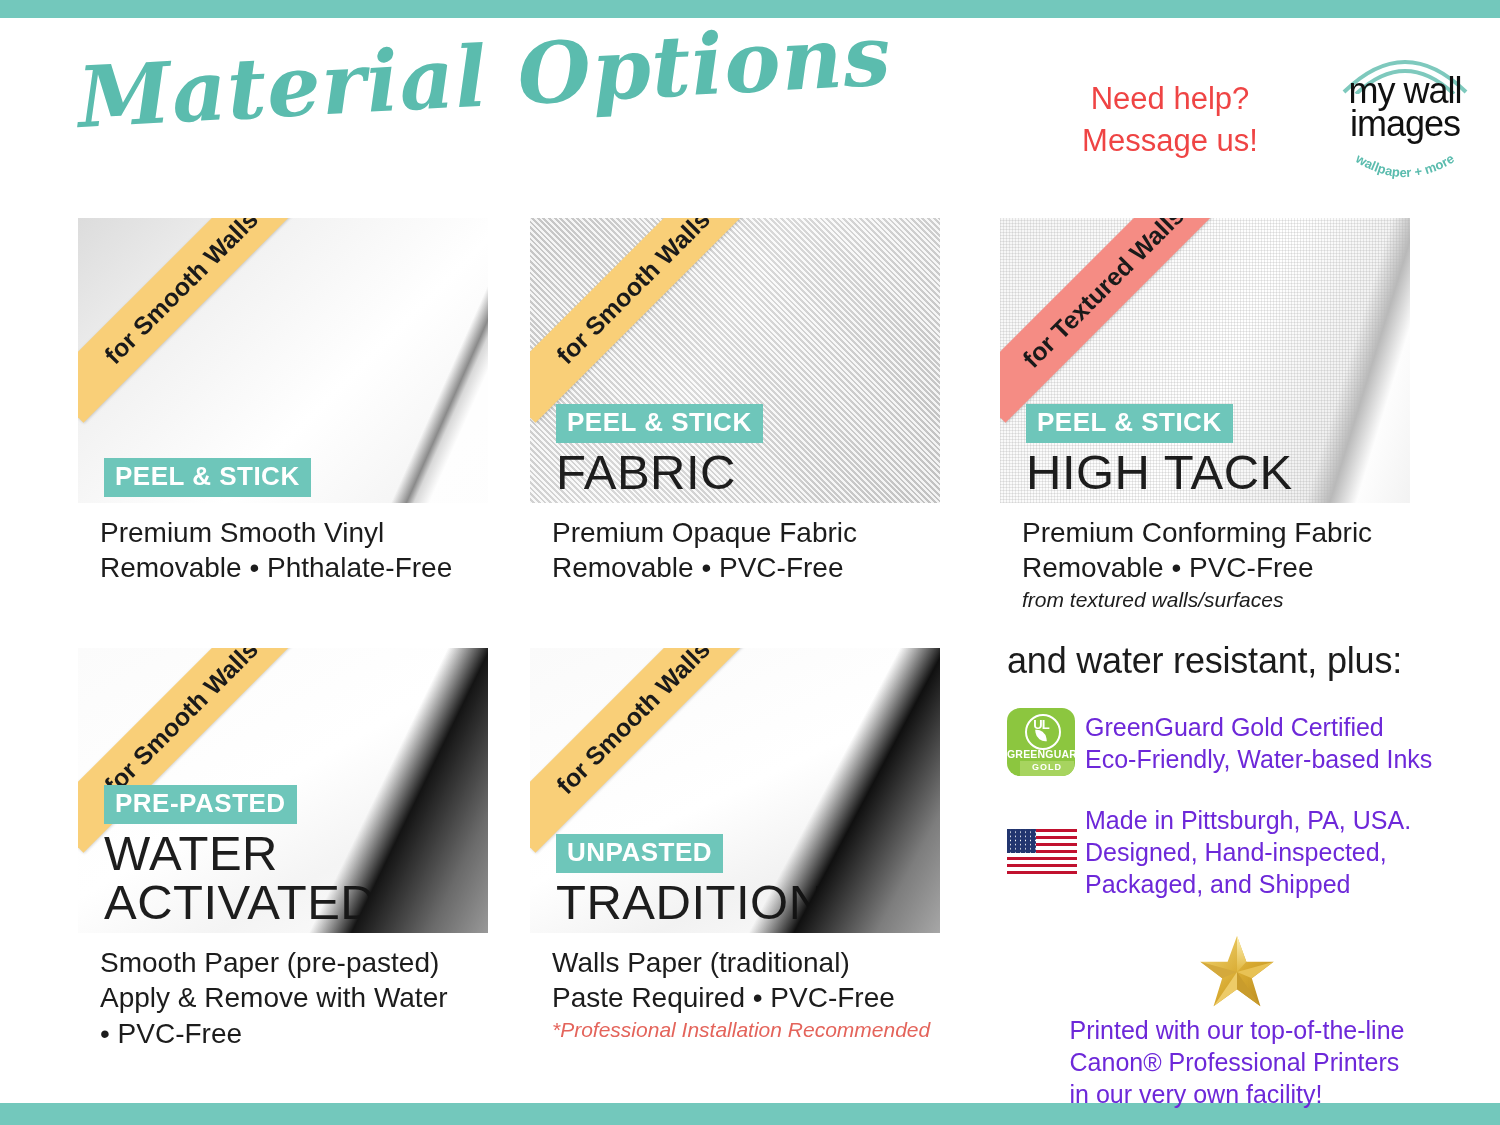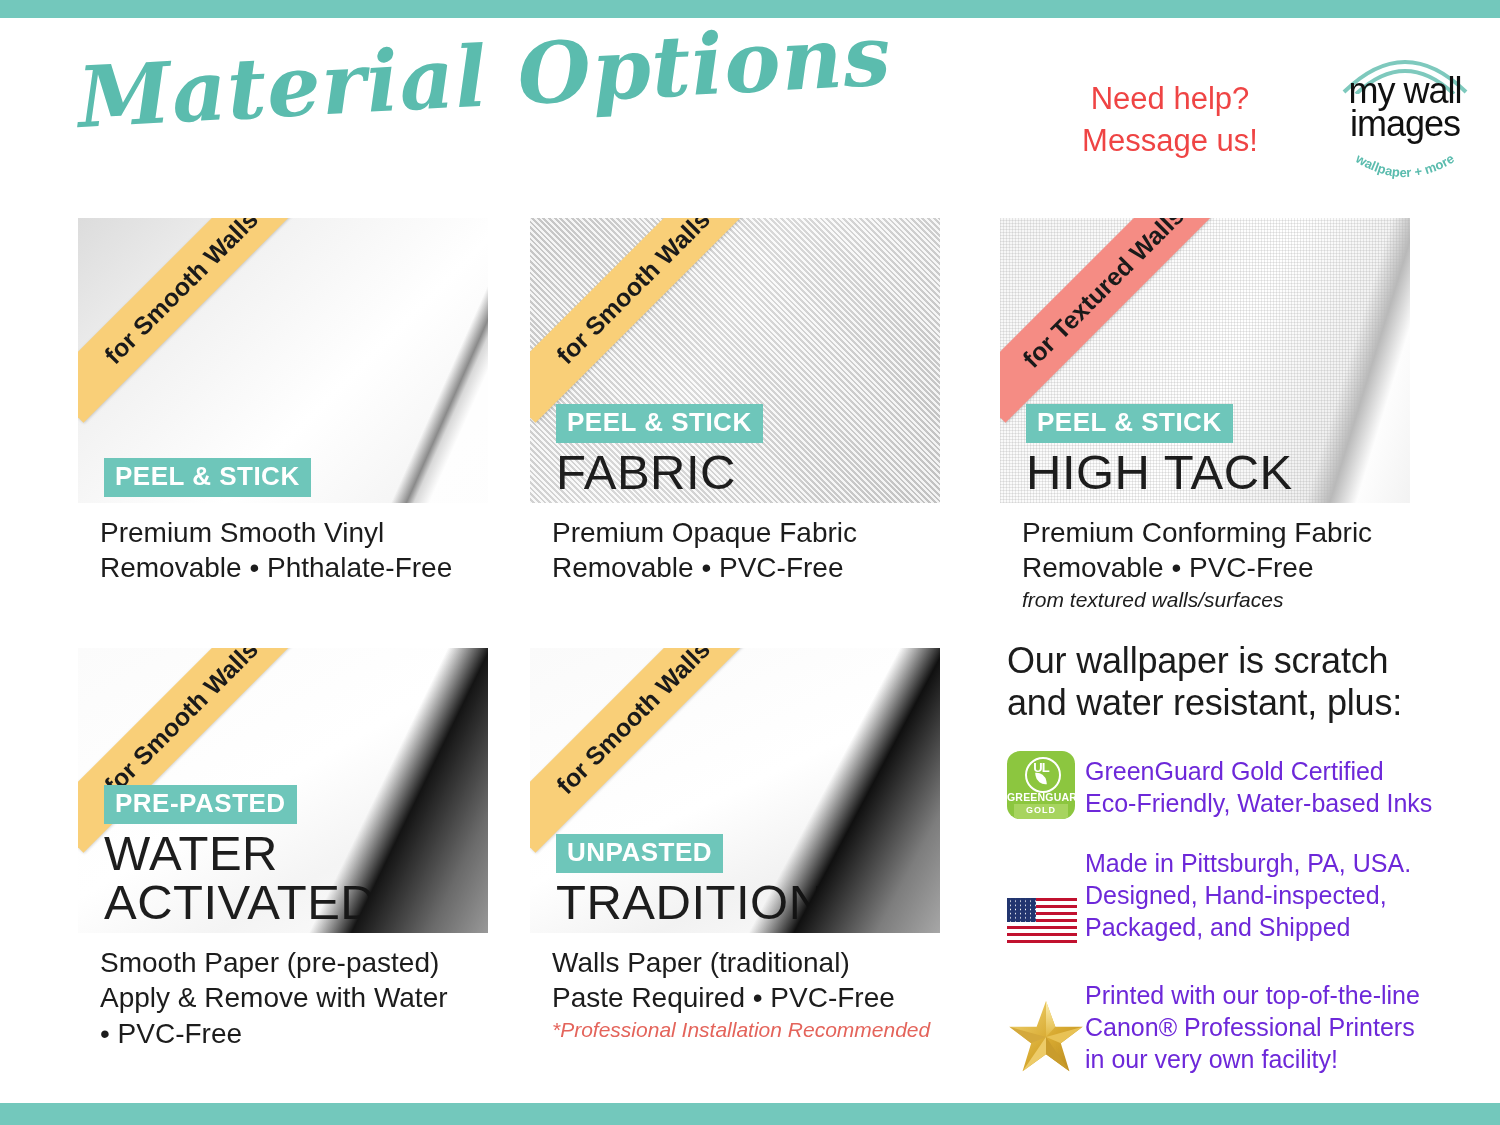--- a/index.html
+++ b/index.html
@@ -115,21 +115,21 @@
   .desc .line{font-size:28px;color:#1c1c1c;line-height:1.26;}
   .note{font-size:21px;font-style:italic;color:#1c1c1c;line-height:1.3;}
   .note.warn{color:#e4645b;}
 
   
   .panel{position:absolute;left:1007px;top:640px;width:460px;}
   .panel-head{
     font-size:36px;color:#1c1c1c;line-height:1.18;font-weight:300;
     letter-spacing:-.2px;
   }
-  .feat{display:flex;align-items:flex-end;margin-top:26px;}
+  .feat{display:flex;align-items:center;margin-top:26px;}
   .feat-ico{width:78px;flex:0 0 78px;display:flex;justify-content:flex-start;}
   .feat-txt{font-size:25px;color:#6d28d9;line-height:1.28;padding-top:2px;}
 
   .gg{
     width:68px;height:68px;border-radius:13px;background:#8cc63f;
     position:relative;overflow:hidden;
   }
   .gg-circle{
     position:absolute;left:18px;top:6px;width:32px;height:32px;border-radius:50%;
     border:2.5px solid #ffffff;
@@ -140,21 +140,21 @@
   }
   .gg-leaf{
     position:absolute;left:13px;top:15px;width:10px;height:13px;
     background:#ffffff;border-radius:0 10px 0 10px;transform:rotate(-8deg);
   }
   .gg-name{
     position:absolute;left:0;top:40px;width:68px;text-align:center;
     font-size:10.5px;color:#ffffff;font-weight:bold;letter-spacing:.2px;
   }
   .gg-gold-band{
-    position:absolute;left:7px;top:53px;width:54px;height:15px;
+    position:absolute;left:13px;top:53px;width:54px;height:15px;
     background:#a7d45f;
   }
   .gg-gold{
     position:absolute;left:0;top:1px;width:54px;text-align:center;
     font-size:9px;color:#ffffff;font-weight:bold;letter-spacing:1px;
   }
 
   .flag{width:70px;height:45px;position:relative;overflow:hidden;background:#ffffff;}
   .flag-stripes{position:absolute;inset:0;
     background:repeating-linear-gradient(180deg,#c1112f 0 3.46px,#ffffff 3.46px 6.92px);}
@@ -274,21 +274,20 @@
   </div>
   <div class="desc">
     <div class="line">Walls Paper (traditional)</div>
     <div class="line">Paste Required • PVC-Free</div>
     <div class="note warn">*Professional Installation Recommended</div>
   </div>
 </div>
 
 <div class="panel">
   <div class="panel-head">
-    <div>Our wallpaper is scratch</div>
     <div>and water resistant, plus:</div>
   </div>
 
   <div class="feat">
     <div class="feat-ico">
       <div class="gg">
         <div class="gg-circle"></div>
         <div class="gg-ul" style="left:18px;top:9px;">UL</div>
         <div class="gg-leaf" style="left:29px;top:21px;"></div>
         <div class="gg-name">GREENGUARD</div>
@@ -311,21 +310,21 @@
         <div class="flag-stars"></div>
       </div>
     </div>
     <div class="feat-txt">
       <div>Made in Pittsburgh, PA, USA.</div>
       <div>Designed, Hand-inspected,</div>
       <div>Packaged, and Shipped</div>
     </div>
   </div>
 
-  <div class="feat" style="margin-top:34px;">
+  <div class="feat" style="margin-top:34px;flex-direction:column;">
     <div class="feat-ico">
       <div class="star-wrap">
         <svg viewBox="0 0 100 96" width="78" height="76">
           <defs>
             <linearGradient id="gl" x1="0" y1="0" x2="1" y2="1">
               <stop offset="0%" stop-color="#f4d97a"></stop>
               <stop offset="55%" stop-color="#d7a930"></stop>
               <stop offset="100%" stop-color="#b5871f"></stop>
             </linearGradient>
             <linearGradient id="gl2" x1="0" y1="0" x2="0" y2="1">

